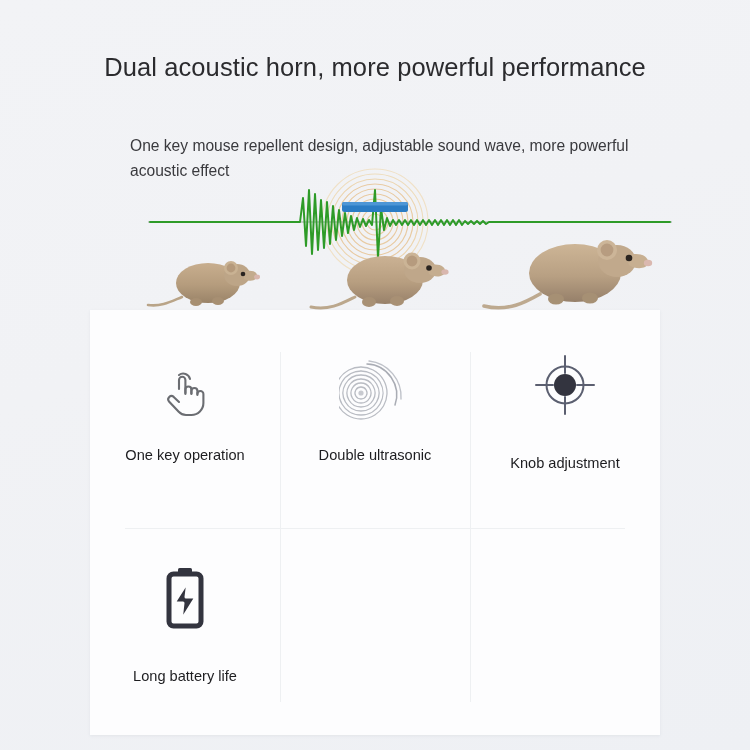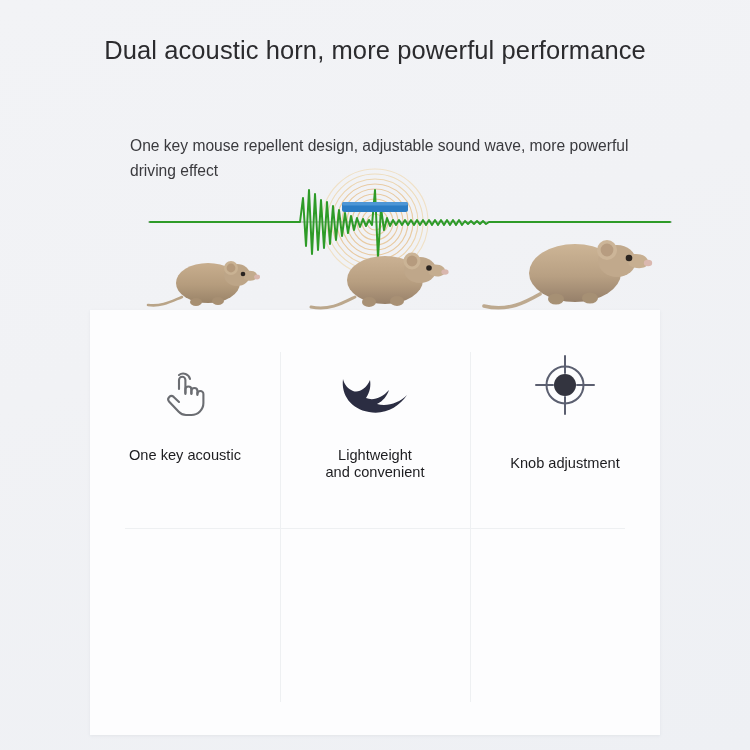--- a/index.html
+++ b/index.html
@@ -6,21 +6,21 @@
   html, body { width:750px; height:750px; }
   body {
     font-family: "Liberation Sans", sans-serif;
     background: linear-gradient(160deg,#f2f3f6 0%,#f1f2f5 40%,#eef0f4 100%);
     position:relative; overflow:hidden;
     -webkit-font-smoothing:antialiased;
   }
 
   
   .hero-title{
-    position:absolute; top:36px; left:0; width:750px;
+    position:absolute; top:53px; left:0; width:750px;
     text-align:center; font-size:25.5px; font-weight:400;
     color:#2b2b2e; letter-spacing:.1px;
   }
   .hero-sub{
     position:absolute; top:133px; left:130px; width:530px;
     font-size:15.6px; line-height:25px; color:#3a3a3e; font-weight:400;
   }
 
   
   .stage{ position:absolute; top:150px; left:0; width:750px; height:165px; }
@@ -49,21 +49,21 @@
   .r2 .lbl{ margin-top:18px; }
 
   
   .vdiv{ position:absolute; width:1px; background:#eef0f2; }
   .hdiv{ position:absolute; height:1px; background:#eef0f2; }
 </style>
 </head>
 <body>
 
 <div class="hero-title">Dual acoustic horn, more powerful performance</div>
-<div class="hero-sub">One key mouse repellent design, adjustable sound wave, more powerful driving effect</div>
+<div class="hero-sub">One key mouse repellent design, adjustable sound wave, more powerful acoustic effect</div>
 
 <div class="stage">
 
   <svg width="750" height="165">
     <g fill="none" stroke="#e8c99e" stroke-width="1.15" opacity=".95" transform="translate(375,72)">
       <circle r="8"></circle>
         <circle r="13"></circle>
         <circle r="18"></circle>
         <circle r="23"></circle>
         <circle r="28"></circle>
@@ -185,49 +185,65 @@
           <path d="M24,12 a7,7 0 0 1 11,4"></path>
           <path d="M24,26 L24,17 a3.2,3.2 0 0 1 6.4,0 L30.4,31"></path>
           <path d="M30.4,30 L30.4,26.5 a3,3 0 0 1 6,0 L36.4,31"></path>
           <path d="M36.4,30.5 L36.4,28 a3,3 0 0 1 6,0 L42.4,32"></path>
           <path d="M42.4,31 a3,3 0 0 1 6,0 L48.4,40
                    a12,12 0 0 1 -12,12 L31,52
                    a10,10 0 0 1 -7.3,-3.2 L14,38.5
                    a3.3,3.3 0 0 1 4.7,-4.6 L24,39"></path>
         </svg>
       </div>
-      <div class="lbl">One key acoustic</div>
-    </div>
-
+      <div class="lbl">One key operation</div>
+    </div>
 
     <div class="cell r1">
       <div class="ico">
-        <svg width="84" height="56" viewBox="0 0 84 56">
-          <path d="M10,14 C8,30 18,44 36,47 C52,50 66,42 74,30
-                   C66,38 54,42 44,39 C50,36 54,31 56,25
-                   C49,33 40,36 33,33 C37,27 38,21 37,15
-                   C33,24 26,28 20,26 C15,24 11,19 10,14 Z" fill="#2b2d42"></path>
-        </svg>
-      </div>
-      <div class="lbl">Lightweight
-and convenient</div>
-    </div>
+        <svg width="72" height="68" viewBox="0 0 72 68" fill="none" stroke-linecap="round">
+          <circle cx="22" cy="34" r="2.6" fill="#c8cad0" stroke="none"></circle>
+          <g stroke="#b9bcc3">
+            <path d="M22,28 a6,6 0 1 1 -0.01,0" stroke-width="1.3"></path>
+            <path d="M22,24 a10,10 0 1 1 -0.01,0" stroke-width="1.3"></path>
+            <path d="M22,20 a14,14 0 1 1 -0.01,0" stroke-width="1.3"></path>
+            <path d="M22,16 a18,18 0 1 1 -0.01,0" stroke-width="1.3"></path>
+            <path d="M22,12 a22,22 0 1 1 -0.01,0" stroke-width="1.3"></path>
+            <path d="M22,8  a26,26 0 1 1 -0.01,0" stroke-width="1.3"></path>
+          </g>
+          <path d="M28,5 A31,31 0 0 1 56,46" stroke="#a9acb4" stroke-width="1.5"></path>
+          <path d="M30,2 A36,36 0 0 1 62,40" stroke="#bfc2c9" stroke-width="1.4"></path>
+        </svg>
+      </div>
+      <div class="lbl">Double ultrasonic</div>
+    </div>
+
 
     <div class="cell r2">
       <div class="ico">
         <svg width="64" height="64" viewBox="0 0 64 64" fill="none">
           <circle cx="32" cy="32" r="18.5" stroke="#5b5f70" stroke-width="2"></circle>
           <circle cx="32" cy="32" r="11" fill="#33343f"></circle>
           <g stroke="#5b5f70" stroke-width="2" stroke-linecap="round">
             <path d="M32,3 L32,20"></path>
               <path d="M32,44 L32,61"></path>
             <path d="M3,32 L20,32"></path>
               <path d="M44,32 L61,32"></path>
           </g>
         </svg>
       </div>
       <div class="lbl">Knob adjustment</div>
     </div>
 
+    <div class="cell r2">
+      <div class="ico">
+        <svg width="48" height="64" viewBox="0 0 48 64">
+          <rect x="17" y="3" width="14" height="6" rx="1.6" fill="#33343f"></rect>
+          <rect x="8" y="9" width="32" height="52" rx="4.5" fill="none" stroke="#33343f" stroke-width="5"></rect>
+          <path d="M27,16 L13,38 L22,38 L20,56 L35,32 L25,32 Z" fill="#33343f" stroke="#fdfdfe" stroke-width="3" stroke-linejoin="round"></path>
+        </svg>
+      </div>
+      <div class="lbl">Long battery life</div>
+    </div>
 
 
   </div>
 </div>
 
 </body></html>

